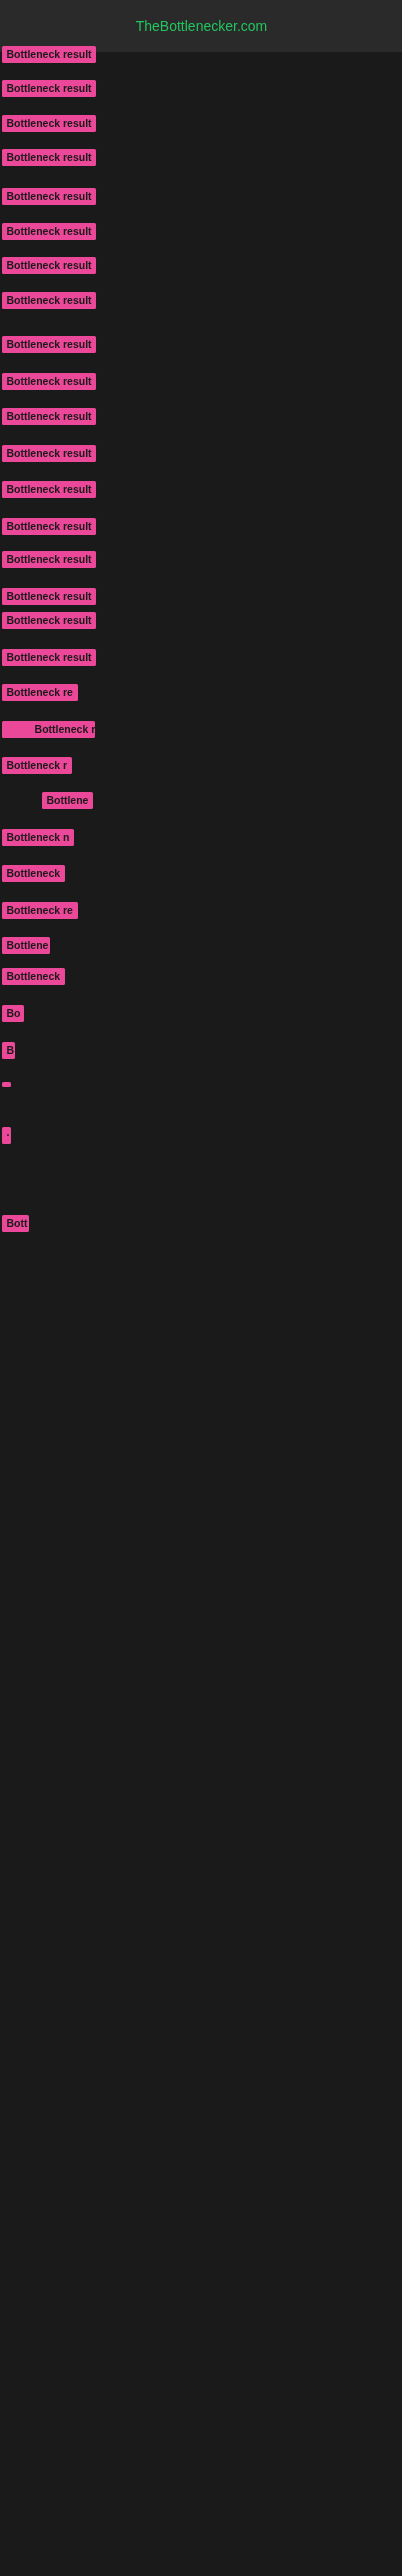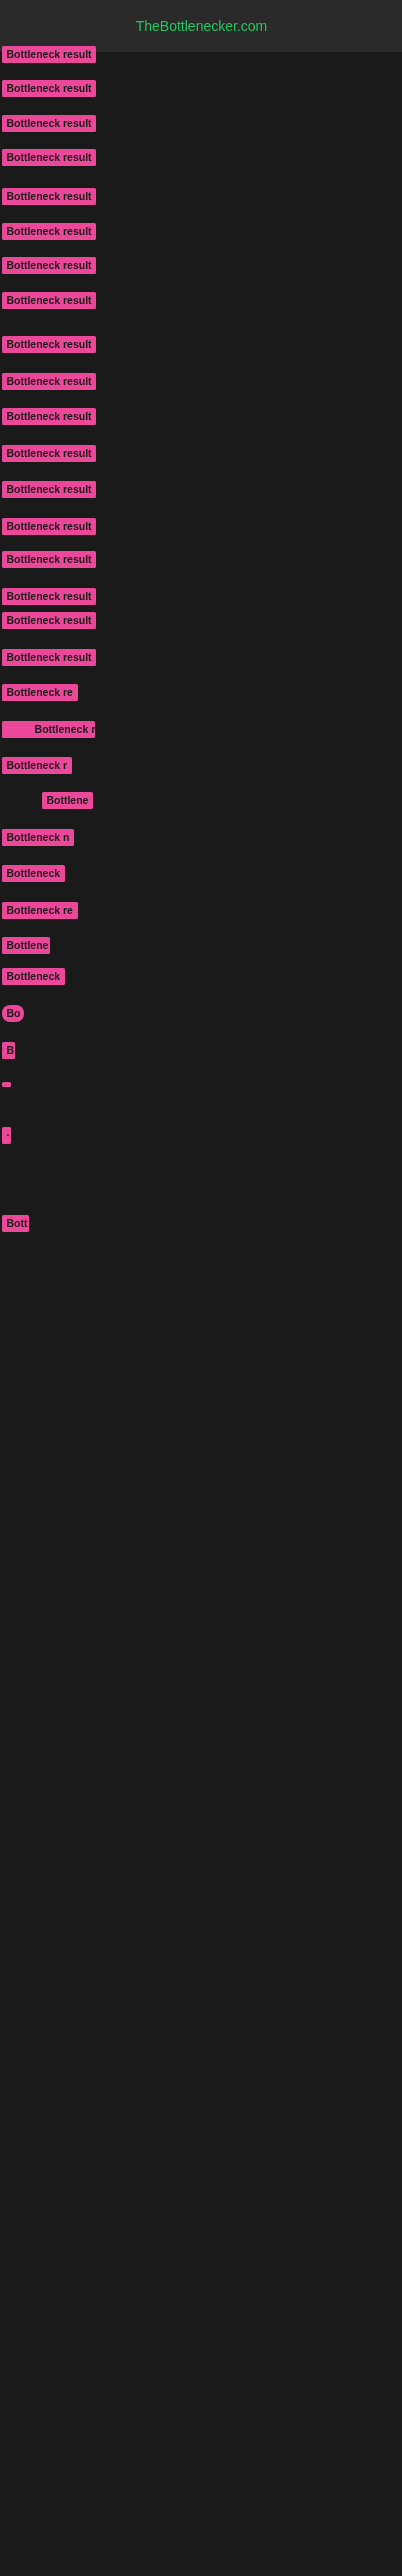--- a/index.html
+++ b/index.html
@@ -68,18 +68,18 @@
 <div class="row" style="top: 649px;"><span class="bottleneck-label" style="max-width: 113px;">Bottleneck result</span></div>
 <div class="row" style="top: 684px;"><span class="bottleneck-label" style="max-width: 81px;">Bottleneck re</span></div>
 <div class="row" style="top: 721px;"><span class="bottleneck-label" style="max-width: 93px; padding-left: 33px;">Bottleneck resul</span></div>
 <div class="row" style="top: 757px;"><span class="bottleneck-label" style="max-width: 72px;">Bottleneck r</span></div>
 <div class="row" style="top: 792px; padding-left: 40px;"><span class="bottleneck-label" style="max-width: 56px;">Bottlene</span></div>
 <div class="row" style="top: 829px;"><span class="bottleneck-label" style="max-width: 76px;">Bottleneck n</span></div>
 <div class="row" style="top: 865px;"><span class="bottleneck-label" style="max-width: 66px;">Bottleneck</span></div>
 <div class="row" style="top: 902px;"><span class="bottleneck-label" style="max-width: 81px;">Bottleneck re</span></div>
 <div class="row" style="top: 937px;"><span class="bottleneck-label" style="max-width: 48px;">Bottlene</span></div>
 <div class="row" style="top: 968px;"><span class="bottleneck-label" style="max-width: 66px;">Bottleneck</span></div>
-<div class="row" style="top: 1005px;"><span class="bottleneck-label" style="max-width: 22.5px; border-radius: 8px;">Bo</span></div>
+<div class="row" style="top: 1005px;"><span class="bottleneck-label" style="max-width: 22.5px;">Bo</span></div>
 <div class="row" style="top: 1042px;"><span class="bottleneck-label" style="max-width: 13px;">B</span></div>
 <div class="row" style="top: 1075px;"><span class="bottleneck-label" style="max-width: 8px;"></span></div>
 <div class="row" style="top: 1127px;"><span class="bottleneck-label" style="max-width: 6.4px;">·</span></div>
 <div class="row" style="top: 1175px; margin-top: 40px;"><span class="bottleneck-label" style="max-width: 27px;">Bott</span></div>
 
 
 </body></html>

